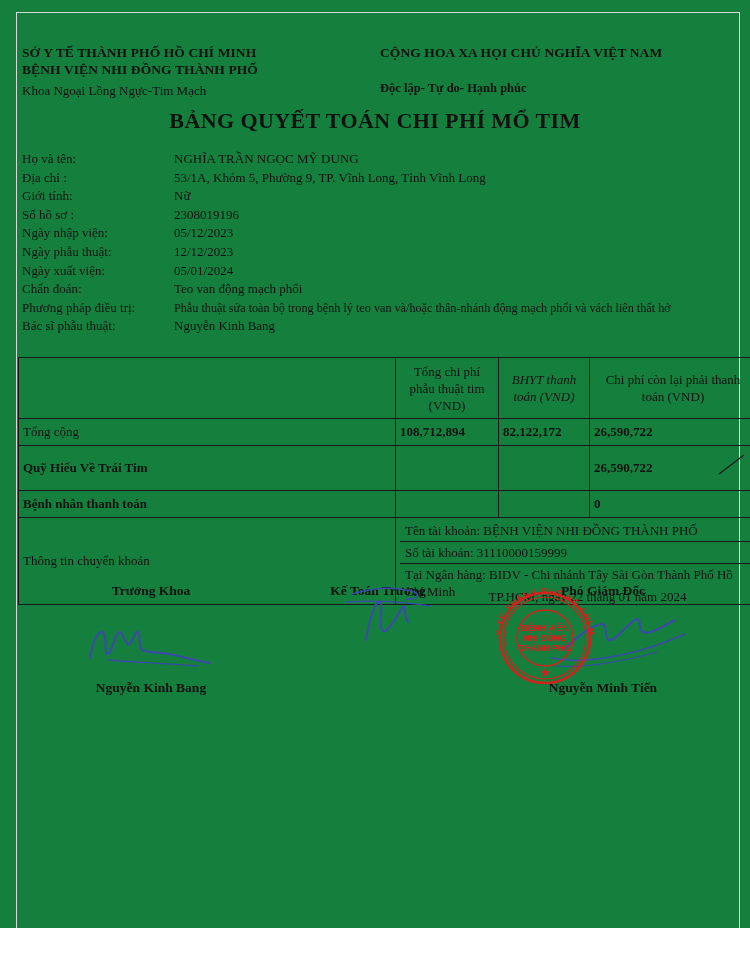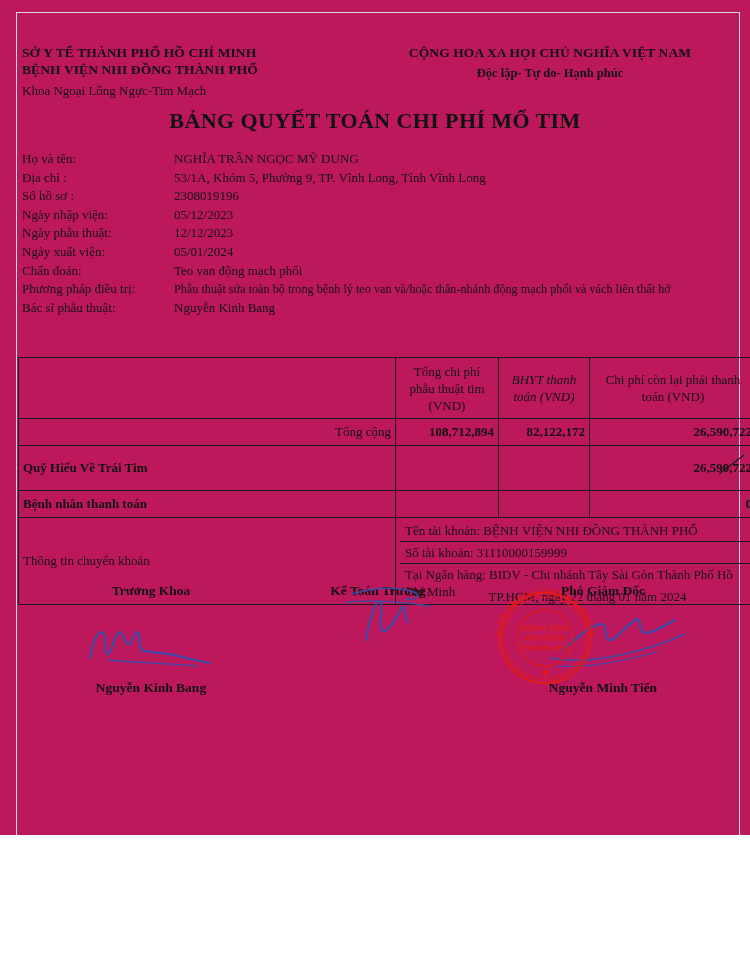--- a/index.html
+++ b/index.html
@@ -8,22 +8,22 @@
     padding: 0;
     background: #ffffff;
   }
   body {
     font-family: "Liberation Serif", "DejaVu Serif", serif;
     color: #111111;
   }
   #page {
     position: relative;
     width: 750px;
-    height: 835px;
-    background: #be185d;
+    height: 928px;
+    background: #15803d;
     overflow: hidden;
   }
   
   .scan-edge-top {
     position: absolute;
     left: 16px; top: 12px;
     width: 724px; height: 1px;
     background: #d9d9d9;
   }
   .scan-edge-left {
@@ -51,38 +51,37 @@
     left: 22px;
     top: 0;
     width: 330px;
     text-align: left;
   }
   .hdr-right {
     position: absolute;
     left: 380px;
     top: 0;
     width: 340px;
-    text-align: center;
   }
   .caps-bold {
     font-weight: bold;
     font-size: 13.5px;
     line-height: 17px;
     letter-spacing: 0.1px;
     white-space: nowrap;
   }
   .hdr-dept {
     font-size: 13px;
     line-height: 18px;
     margin-top: 4px;
   }
   .hdr-motto {
     font-weight: bold;
     font-size: 12.5px;
-    margin-top: 5px;
+    margin-top: 20px;
   }
 
   
   .doc-title {
     position: absolute;
     top: 108px;
     left: 0;
     width: 750px;
     text-align: center;
     font-weight: bold;
@@ -131,21 +130,21 @@
     font-weight: normal;
     text-align: center;
     line-height: 17px;
     height: 56px;
   }
   .col-label { width: 368px; }
   .col-a { width: 94px; }
   .col-b { width: 82px; font-style: italic; }
   .col-c { width: 158px; }
 
-  .cell-center { text-align: right; }
+  .cell-center { text-align: left; }
   .cell-bold { font-weight: bold; }
   .row-total td { height: 22px; }
   .row-fund td { height: 40px; }
   .row-patient td { height: 22px; }
   .label-pad { padding-left: 6px; }
   .transfer-line {
     padding: 2px 5px;
     line-height: 17px;
     font-size: 13px;
   }
@@ -235,20 +234,24 @@
   <div class="doc-title">BẢNG QUYẾT TOÁN CHI PHÍ MỔ TIM</div>
 
   <div class="info">
     <div class="info-row">
       <div class="info-label">Họ và tên:</div>
       <div class="info-value">NGHĨA TRẦN NGỌC MỸ DUNG</div>
     </div>
     <div class="info-row">
       <div class="info-label">Địa chỉ :</div>
       <div class="info-value">53/1A, Khóm 5, Phường 9, TP. Vĩnh Long, Tỉnh Vĩnh Long</div>
+    </div>
+    <div class="info-row">
+      <div class="info-label">Giới tính:</div>
+      <div class="info-value">Nữ</div>
     </div>
     <div class="info-row">
       <div class="info-label">Số hồ sơ :</div>
       <div class="info-value">2308019196</div>
     </div>
     <div class="info-row">
       <div class="info-label">Ngày nhập viện:</div>
       <div class="info-value">05/12/2023</div>
     </div>
     <div class="info-row">

